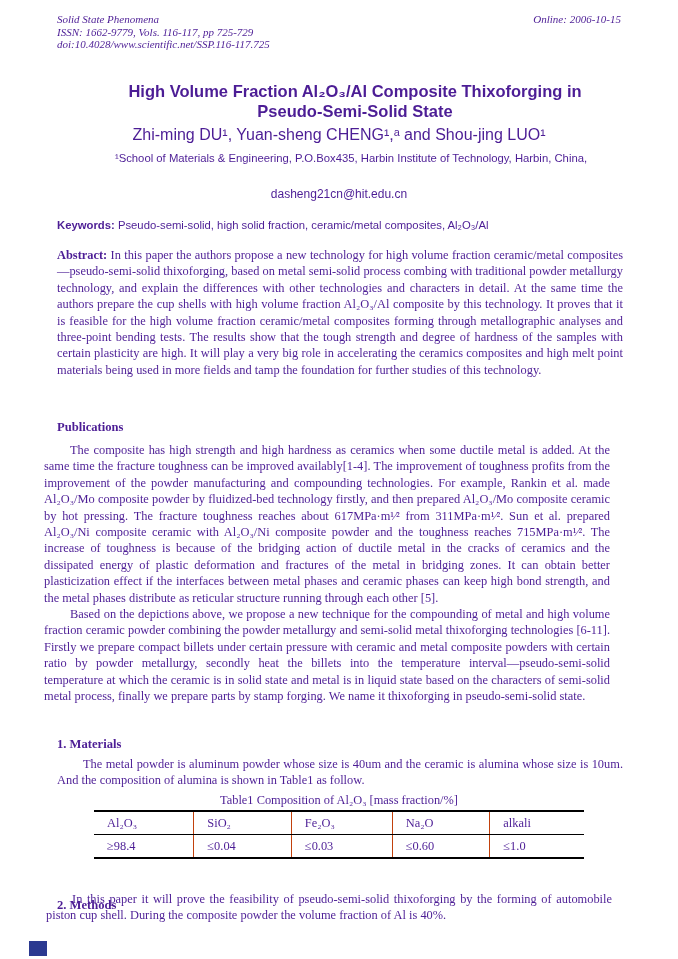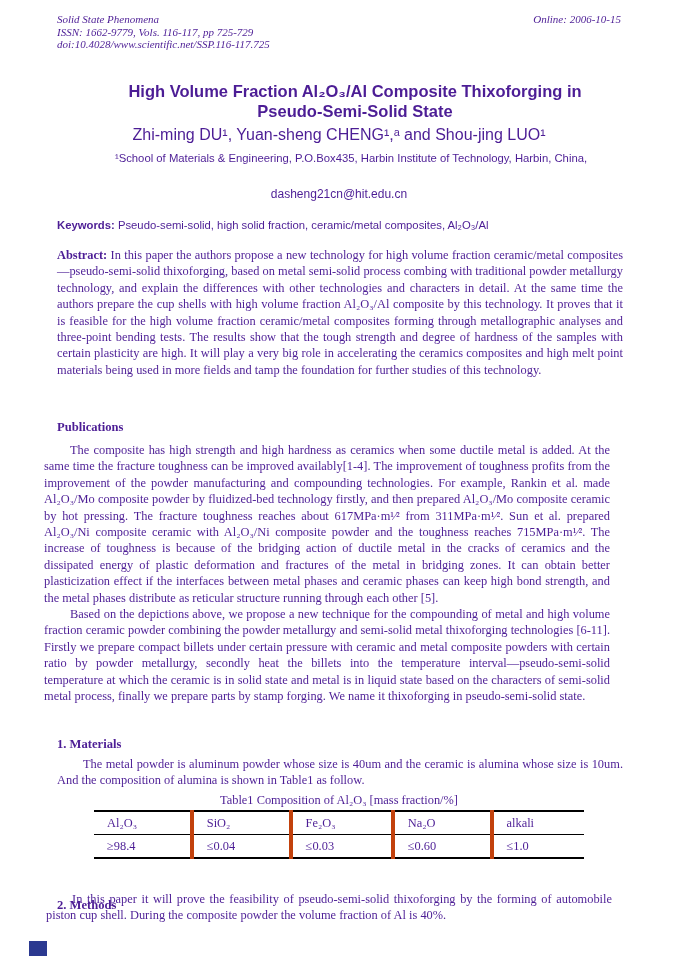--- a/index.html
+++ b/index.html
@@ -55,21 +55,21 @@
     position:absolute; top:793px; left:0; width:678px;
     text-align:center; font-size:12.4px;
   }
   .comp-table {
     position:absolute; top:810px; left:94px; width:490px;
     border-collapse:collapse; font-size:12.4px;
     border-top:2.5px solid #000; border-bottom:2.5px solid #000;
   }
   .comp-table td {
     padding:2px 0 2px 13px; text-align:left; height:18px;
-    border-left:4px solid #c2410c;
+    border-left:1px solid #c2410c;
   }
   .comp-table td:first-child { border-left:none; }
   .comp-table tr.hdr td { border-bottom:1px solid #000; }
   .methods-heading { position:absolute; top:898px; left:57px; }
   .methods-para { position:absolute; top:891px; left:46px; width:566px; text-indent:26px; }
   .logo-mark {
     position:absolute; left:29px; top:941px; width:18px; height:15px;
     background:#2b3990;
   }
 </style>

